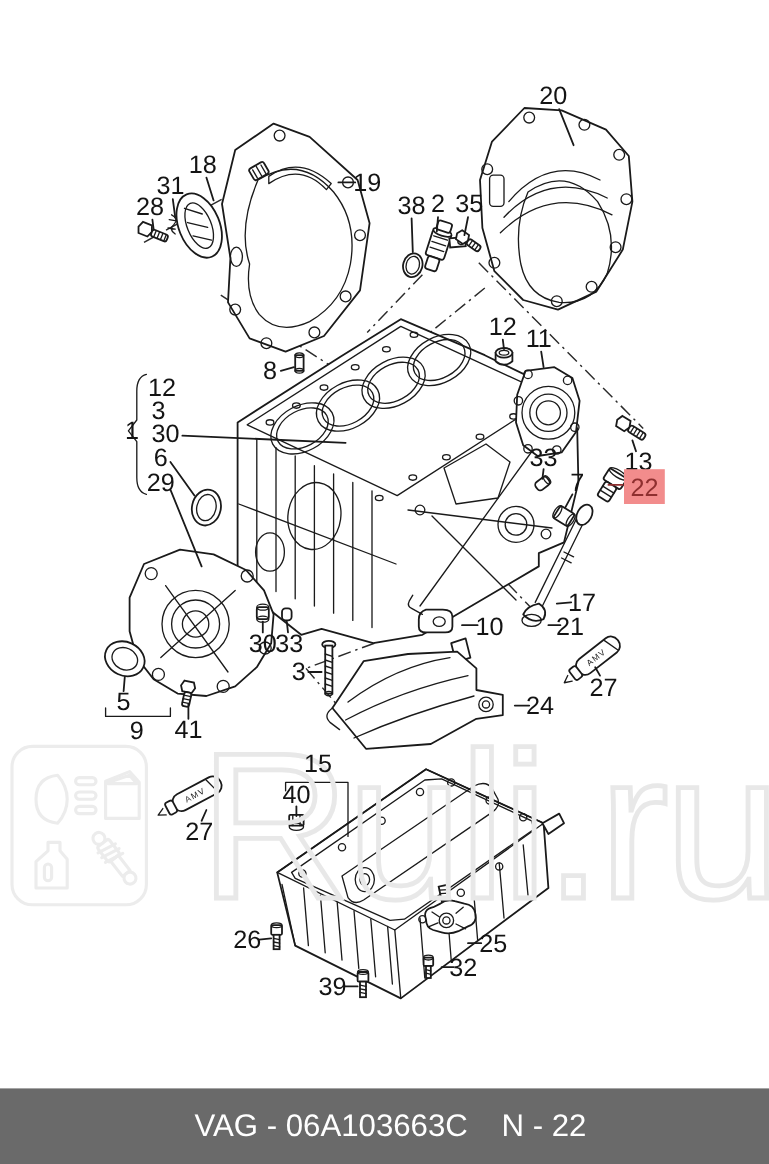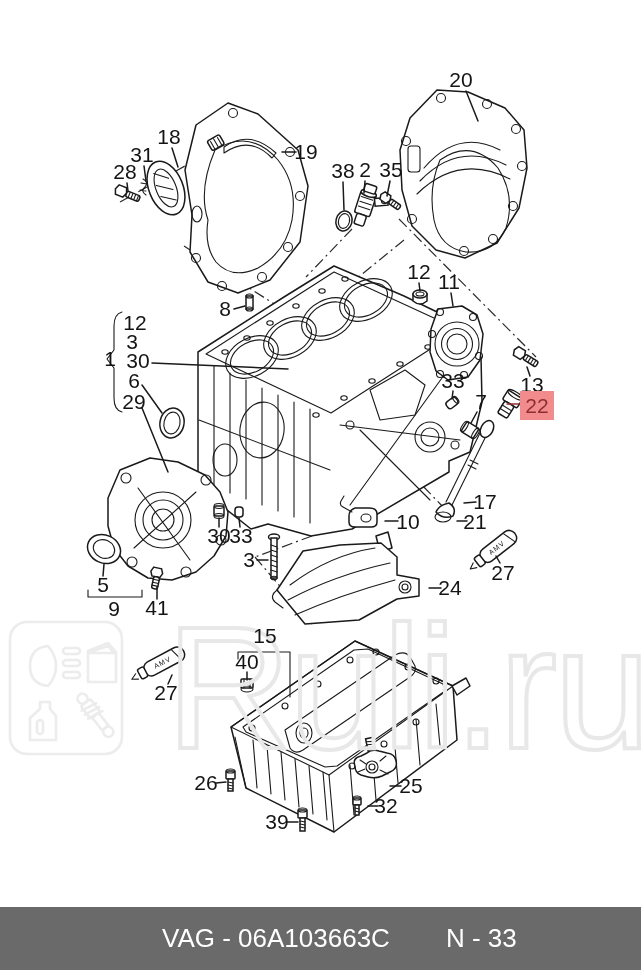--- a/index.html
+++ b/index.html
@@ -12,21 +12,21 @@
   .artf{stroke:#1a1a1a;stroke-width:1.5;fill:#fff;}
   .dash{stroke:#2b2b2b;stroke-width:1.2;fill:none;stroke-dasharray:11 4 2 4;}
   .wm{fill:none;stroke:#e8e8e8;stroke-width:4;}
   .wmthin{fill:none;stroke:#ececec;stroke-width:2.6;stroke-linejoin:round;stroke-linecap:round;}
   .co{font:21px "Liberation Sans",sans-serif;fill:#141414;text-anchor:middle;}
   .co-hl{font:21px "Liberation Sans",sans-serif;text-anchor:middle;}
   .lead{stroke:#1a1a1a;stroke-width:1.5;stroke-linecap:round;}
   .amv{font:7px "Liberation Sans",sans-serif;fill:#222;letter-spacing:1px;text-anchor:middle;}
   .wmtext{font:174px "Liberation Sans",sans-serif;letter-spacing:-3px;}
   .footer{position:absolute;left:0;bottom:0;width:641px;height:63px;display:flex;
-          align-items:center;box-sizing:border-box;padding-left:162px;gap:56px;
+          align-items:center;box-sizing:border-box;padding-left:162px;gap:28px;
           font-size:26px;}
 </style>
 </head>
 <body>
 
 <div class="stage">
 
 <svg id="diagram-svg" width="641" height="970" viewBox="0 0 641 970">
 
   <g>
@@ -464,15 +464,15 @@
         <text x="411" y="793" class="co">25</text>
         <line x1="368" y1="806" x2="378" y2="806" class="lead"></line>
         <text x="386" y="813" class="co">32</text>
         <line x1="287" y1="822" x2="298" y2="822" class="lead"></line>
         <text x="277" y="829" class="co">39</text>
       </g>
 </svg>
 
   <div class="footer" style="background: rgb(106, 106, 106); color: rgb(255, 255, 255);">
     <span>VAG - 06A103663C</span>
-    <span>N - 33</span>
+    <span>N - 22</span>
   </div>
 </div>
 
 </body></html>

